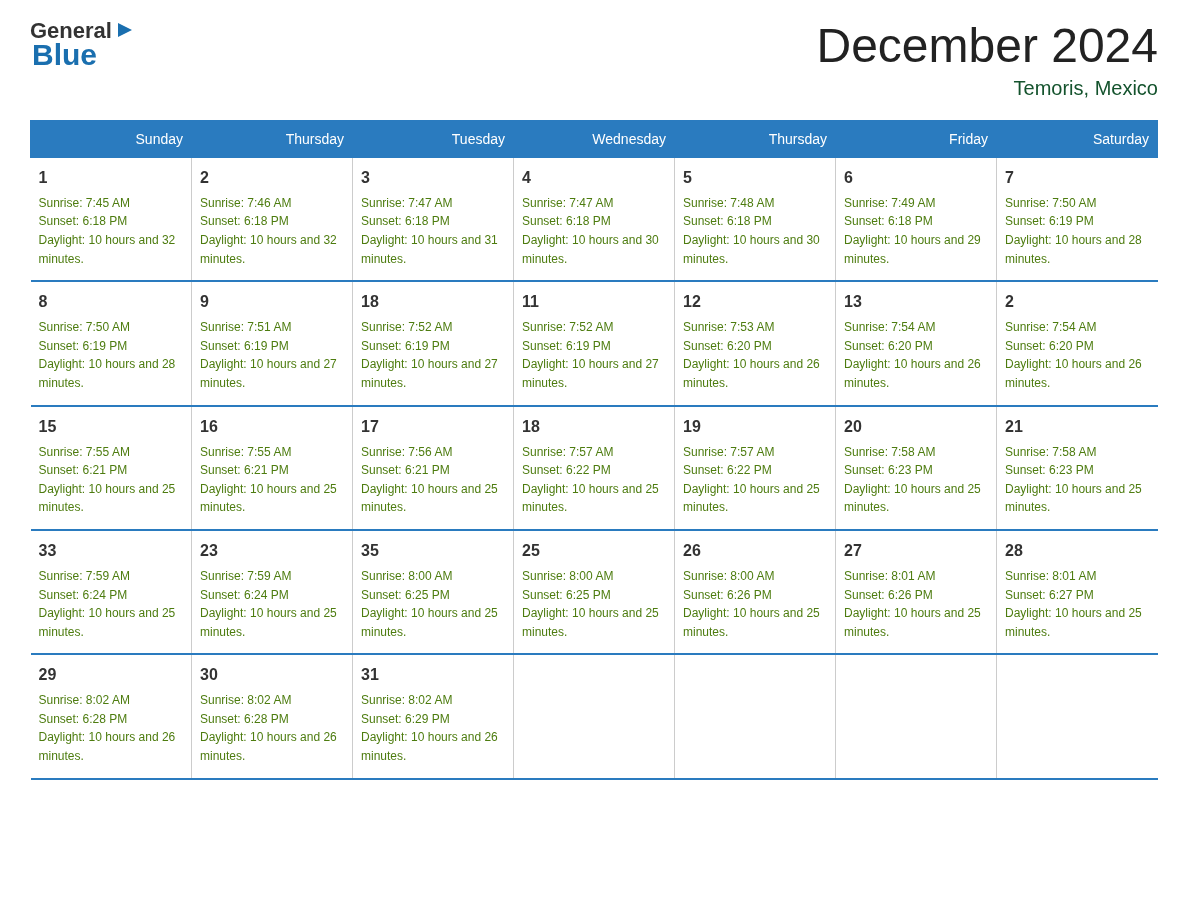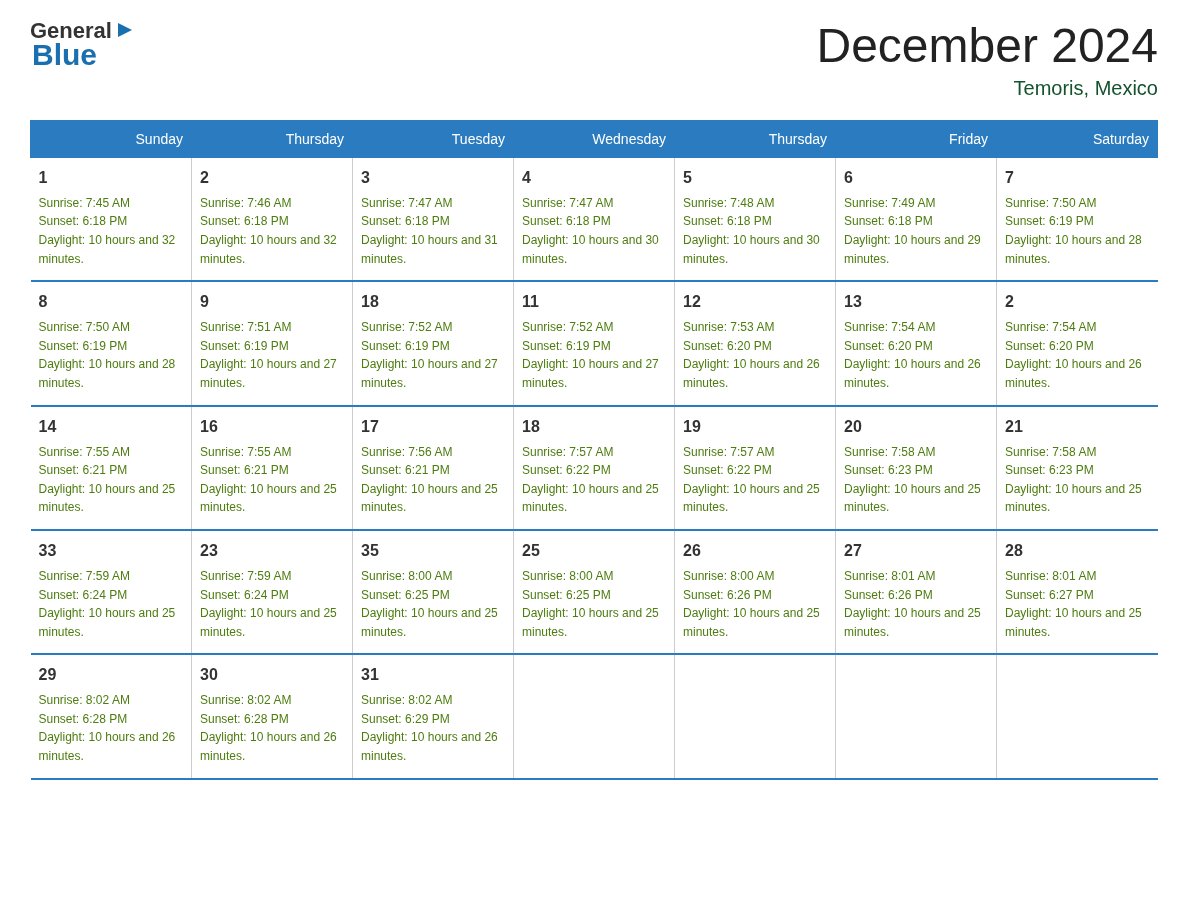--- a/index.html
+++ b/index.html
@@ -194,21 +194,21 @@
           <span class="day-number">13</span>
           <div class="day-info">Sunrise: 7:54 AM<br>Sunset: 6:20 PM<br>Daylight: 10 hours and 26 minutes.</div>
         </td>
         <td>
           <span class="day-number">2</span>
           <div class="day-info">Sunrise: 7:54 AM<br>Sunset: 6:20 PM<br>Daylight: 10 hours and 26 minutes.</div>
         </td>
       </tr>
       <tr>
         <td>
-          <span class="day-number">14</span>
+          <span class="day-number">15</span>
           <div class="day-info">Sunrise: 7:55 AM<br>Sunset: 6:21 PM<br>Daylight: 10 hours and 25 minutes.</div>
         </td>
         <td>
           <span class="day-number">16</span>
           <div class="day-info">Sunrise: 7:55 AM<br>Sunset: 6:21 PM<br>Daylight: 10 hours and 25 minutes.</div>
         </td>
         <td>
           <span class="day-number">17</span>
           <div class="day-info">Sunrise: 7:56 AM<br>Sunset: 6:21 PM<br>Daylight: 10 hours and 25 minutes.</div>
         </td>

